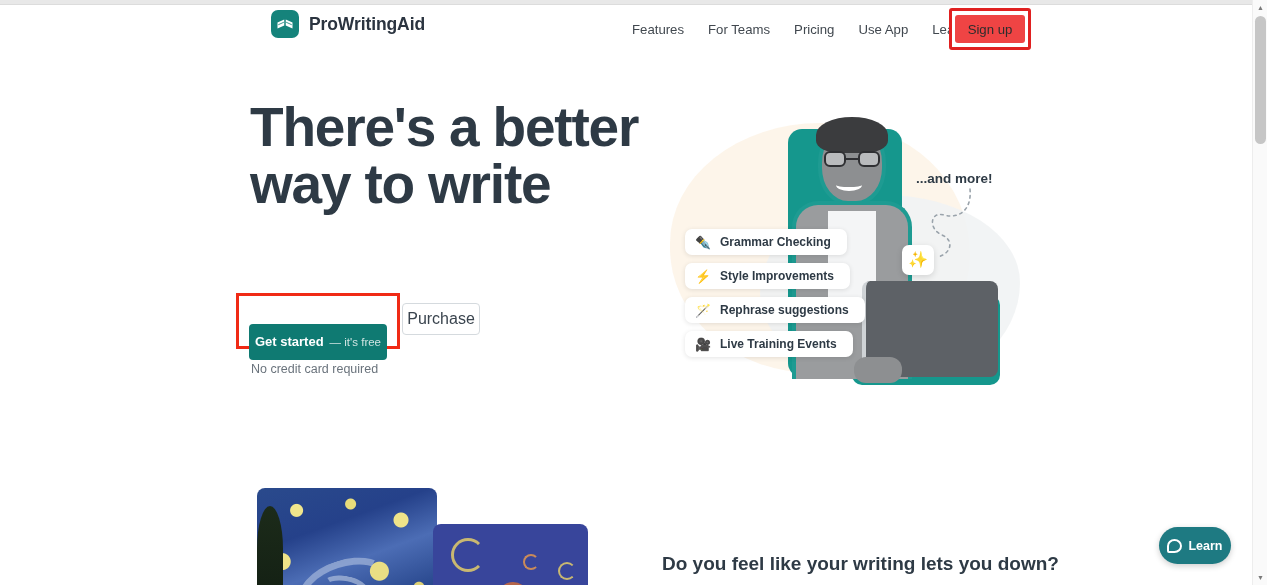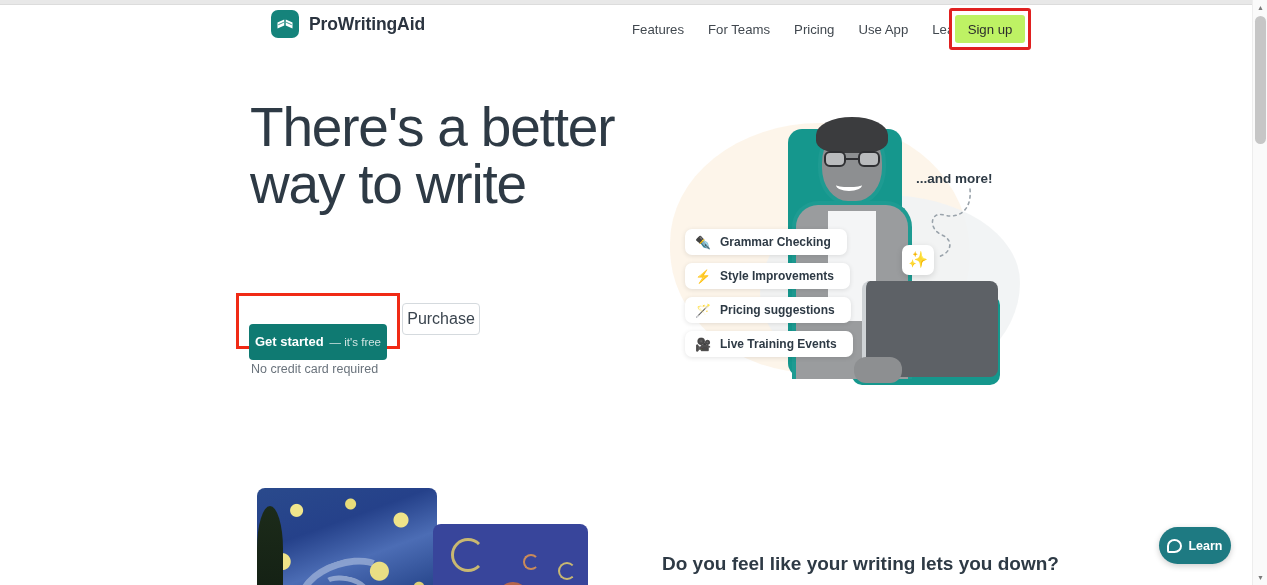--- a/index.html
+++ b/index.html
@@ -61,34 +61,34 @@
   .signup-wrap {
     position: absolute; left: 929px; top: 3px;
     width: 82px; height: 42px;
     border: 3px solid #e02020;
     border-radius: 3px;
     background: #ffffff;
     display: flex; align-items: center; justify-content: center;
   }
   .signup-btn {
     width: 70px; height: 28px;
-    background: #bef264;
+    background: #ef4444;
     border: none; border-radius: 3px;
     color: #2d2d2d; font-size: 13.2px;
     font-family: "Liberation Sans", sans-serif;
     cursor: pointer;
     display: flex; align-items: center; justify-content: center;
     white-space: nowrap;
   }
   
   .hero-title {
     position: absolute; left: 250px; top: 94px;
     width: 420px;
     font-size: 55px; line-height: 1.03;
-    font-weight: normal; color: #2e3a45;
+    font-weight: bold; color: #2e3a45;
     letter-spacing: -1.2px;
   }
   .hero-sub {
     position: absolute; left: 251px; top: 227px;
     width: 330px;
     font-size: 15px; line-height: 1.55;
     color: #4a5560;
   }
   .cta-wrap {
     position: absolute; left: 236px; top: 288px;
@@ -421,21 +421,21 @@
         <div class="pill">
           <span class="pill-icon">✒️</span>
           <span class="pill-label">Grammar Checking</span>
         </div>
         <div class="pill">
           <span class="pill-icon">⚡</span>
           <span class="pill-label">Style Improvements</span>
         </div>
         <div class="pill">
           <span class="pill-icon">🪄</span>
-          <span class="pill-label">Pricing suggestions</span>
+          <span class="pill-label">Rephrase suggestions</span>
         </div>
         <div class="pill">
           <span class="pill-icon">🎥</span>
           <span class="pill-label">Live Training Events</span>
         </div>
       </div>
     </div>
 
     <div class="art-starry">
       <div class="cypress"></div>

